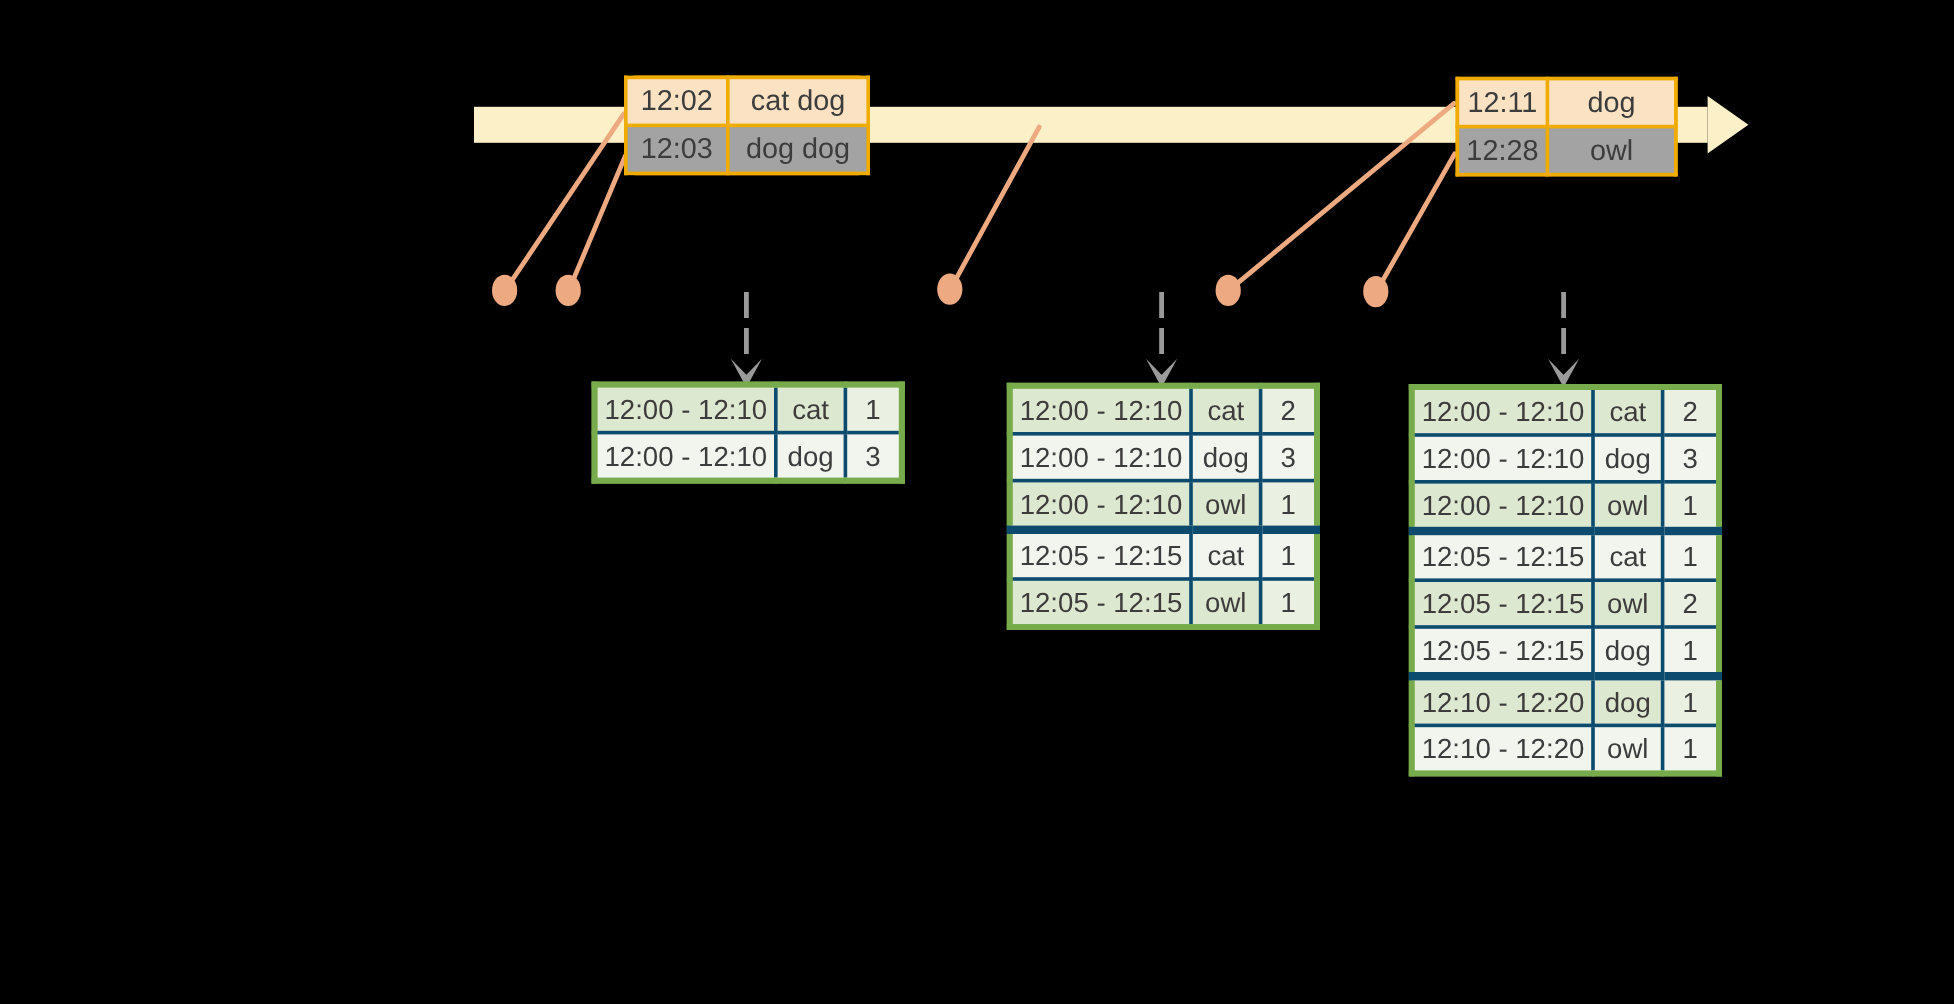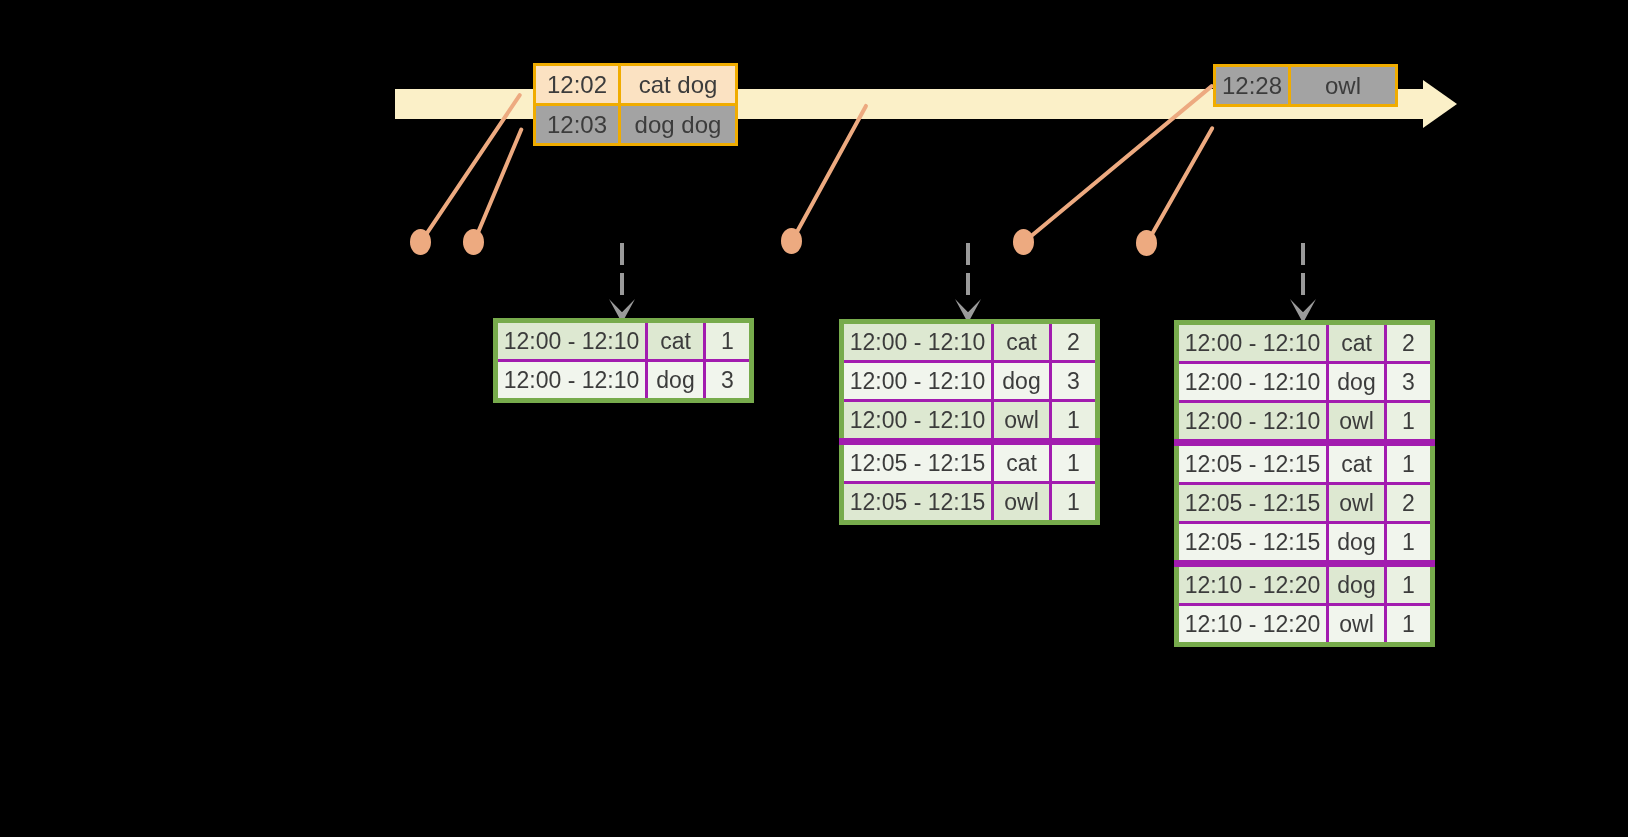--- a/index.html
+++ b/index.html
@@ -15,35 +15,35 @@
   table{border-collapse:collapse;}
   .event-table{position:absolute;background:#f0ac00;}
   .event-table td{border:3px solid #f0ac00;padding:0;text-align:center;vertical-align:middle;
     font-size:24px;height:37px;}
   .event-table .t-time{width:82px;}
   .event-table .t-words{width:114px;}
   .ev-c{width:72px !important;}
   .ev-cw{width:104px !important;}
   .row-dark td{background:#fbe2c2;}
   .row-light td{background:#a3a3a3;}
-  #event-table-1{left:533px;top:63px;border-radius:10px;}
+  #event-table-1{left:520px;top:63px;border-radius:10px;}
   #event-table-2{left:867px;top:84px;}
   #event-table-3{left:1213px;top:64px;}
   
   .dot{position:absolute;width:21px;height:26px;border-radius:50%;background:#edaa80;}
   .cline{position:absolute;height:4px;background:#edaa80;transform-origin:0 50%;border-radius:2px;}
   
   .dash-line{position:absolute;width:4px;top:243px;height:58px;
     background:repeating-linear-gradient(to bottom,#9a9a9a 0 22px,transparent 22px 30px);}
   .dash-head{position:absolute;top:299px;width:26px;height:24px;background:#9a9a9a;
     clip-path:polygon(0% 0%,50% 55%,100% 0%,50% 100%);}
   
   .result-table{position:absolute;background:#77ab4c;}
   .result-table table{border:5px solid #77ab4c;}
-  .result-table td{border:3px solid #a21caf;padding:0;text-align:center;vertical-align:middle;
+  .result-table td{border:3px solid #0c4a6e;padding:0;text-align:center;vertical-align:middle;
     font-size:23px;height:36px;}
   .result-table .c-window{width:147px;}
   .result-table .c-word{width:55px;}
   .result-table .c-count{width:43px;}
   .g-dark td{background:#dde8d1;}
   .g-dark td.c-count{background:#eaf1e2;}
   .g-light td{background:#f1f5ed;}
   .group-start td{border-top-width:7px;}
   #result-table-1{left:493px;top:318px;}
   #result-table-2{left:839px;top:319px;}
@@ -78,20 +78,24 @@
     <tr class="row-light">
       <td class="t-time"><span>12:03</span></td>
       <td class="t-words"><span>dog dog</span></td>
     </tr>
   </tbody>
     </table>
 
 
   <table class="event-table" id="event-table-3">
     <tbody>
+        <tr class="row-dark">
+      <td class="t-time ev-c"><span>12:11</span></td>
+      <td class="t-words ev-cw"><span>dog</span></td>
+    </tr>
     <tr class="row-light">
       <td class="t-time ev-c"><span>12:28</span></td>
       <td class="t-words ev-cw"><span>owl</span></td>
     </tr>
   </tbody>
     </table>
 
   <div class="dash-line" style="left:620px;"></div>
   <div class="dash-head" style="left:609px;"></div>
   <div class="dash-line" style="left:966px;"></div>

